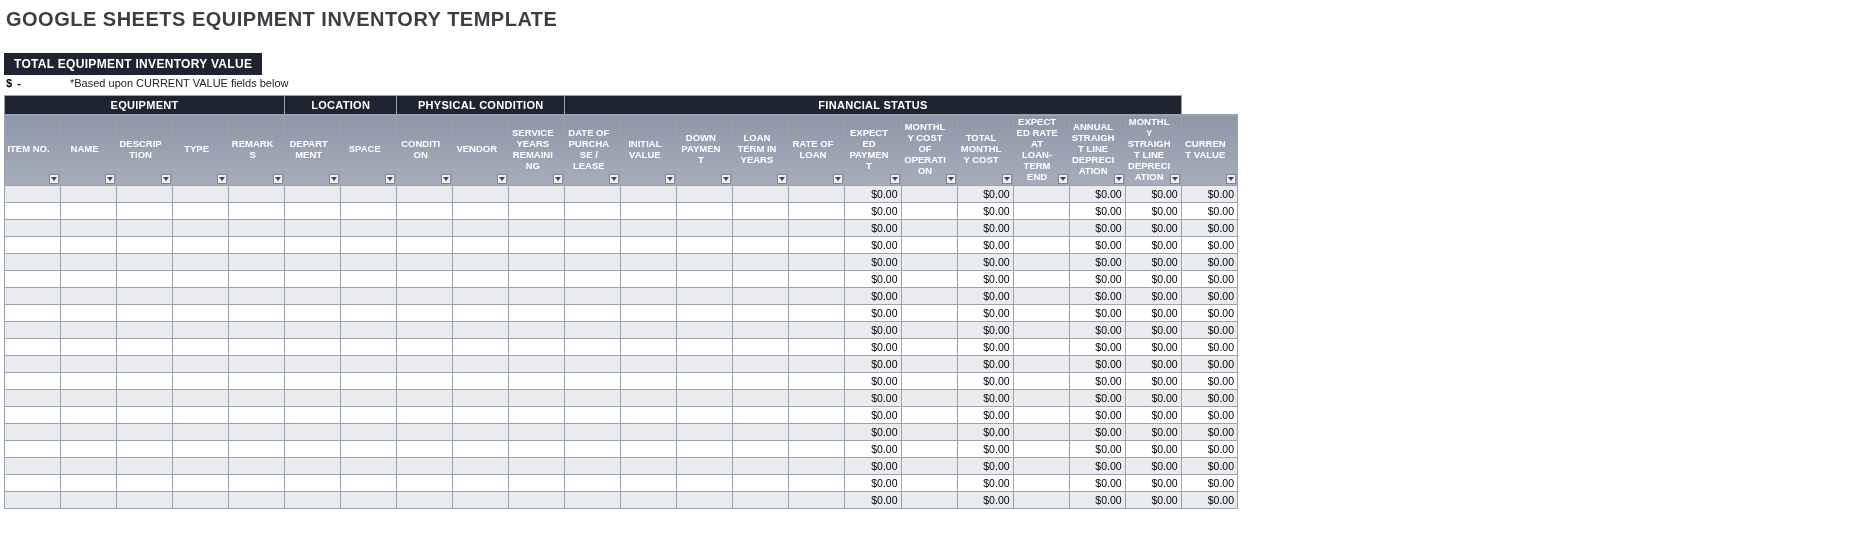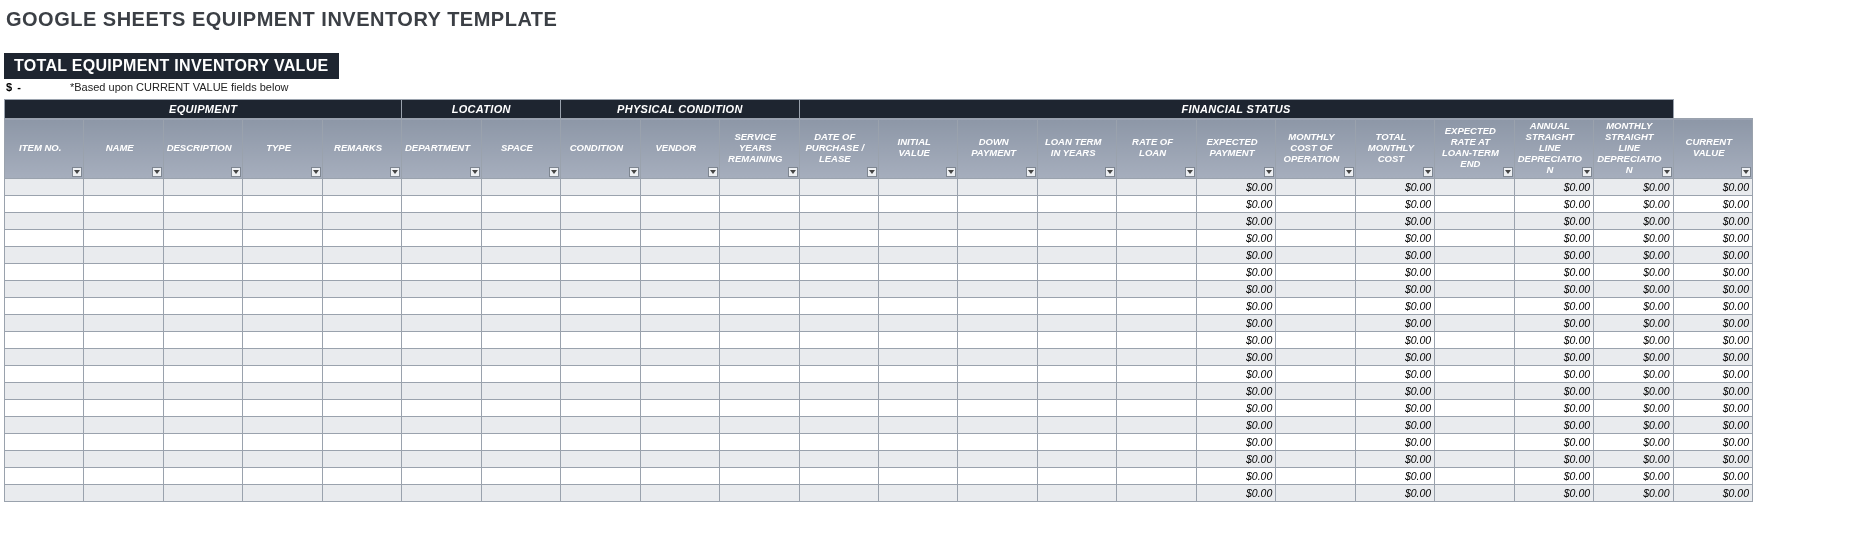--- a/index.html
+++ b/index.html
@@ -19,21 +19,21 @@
     }
     .total-bar {
       display: flex;
       align-items: center;
       gap: 0;
       margin-bottom: 2px;
     }
     .total-label {
       background: #1e2530;
       color: #fff;
-      font-size: 16px;
+      font-size: 12px;
       font-weight: bold;
       padding: 4px 10px;
       letter-spacing: 0.3px;
     }
     .total-val-row {
       display: flex;
       align-items: center;
       gap: 14px;
       margin: 2px 0 6px 2px;
     }
@@ -43,23 +43,22 @@
       min-width: 50px;
       font-weight: bold;
     }
     .total-note {
       font-size: 11px;
       color: #222;
     }
 
     table {
       border-collapse: collapse;
-      width: 1749px;
+      width: 1234px;
       table-layout: fixed;
-      font-style: italic;
     }
     th, td {
       border: 1px solid #9aa2ad;
       overflow: hidden;
       text-overflow: clip;
       white-space: nowrap;
     }
     thead tr.groups th {
       background: #1e2530;
       color: #fff;

